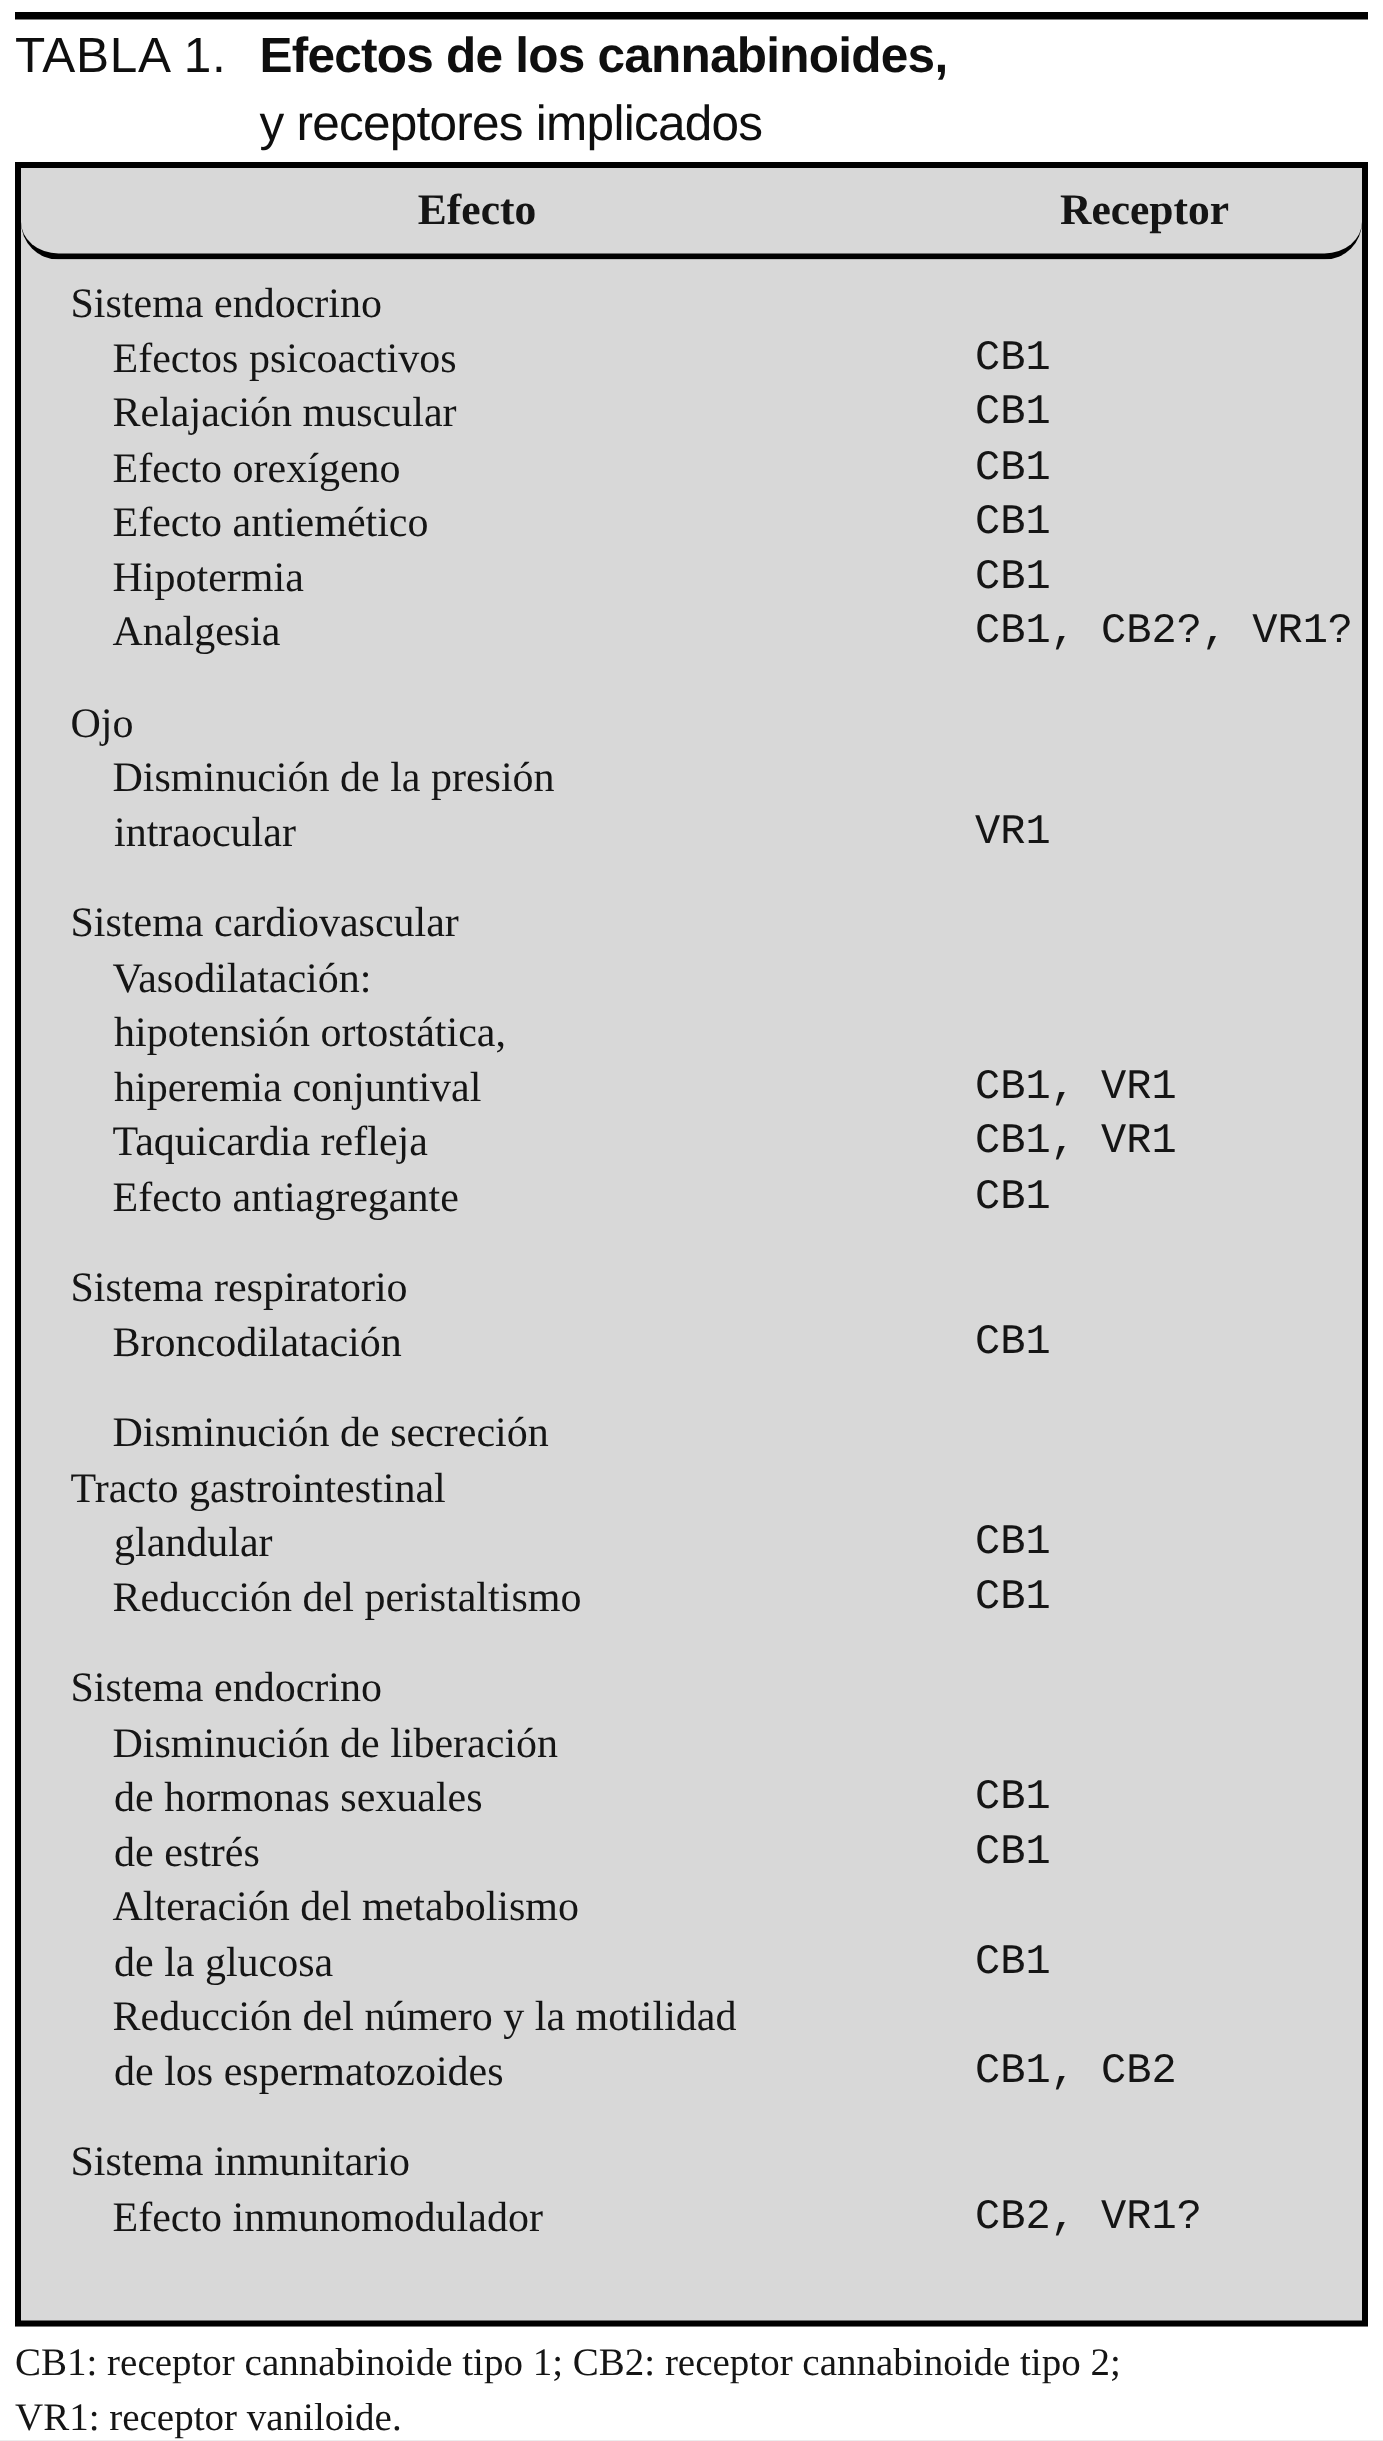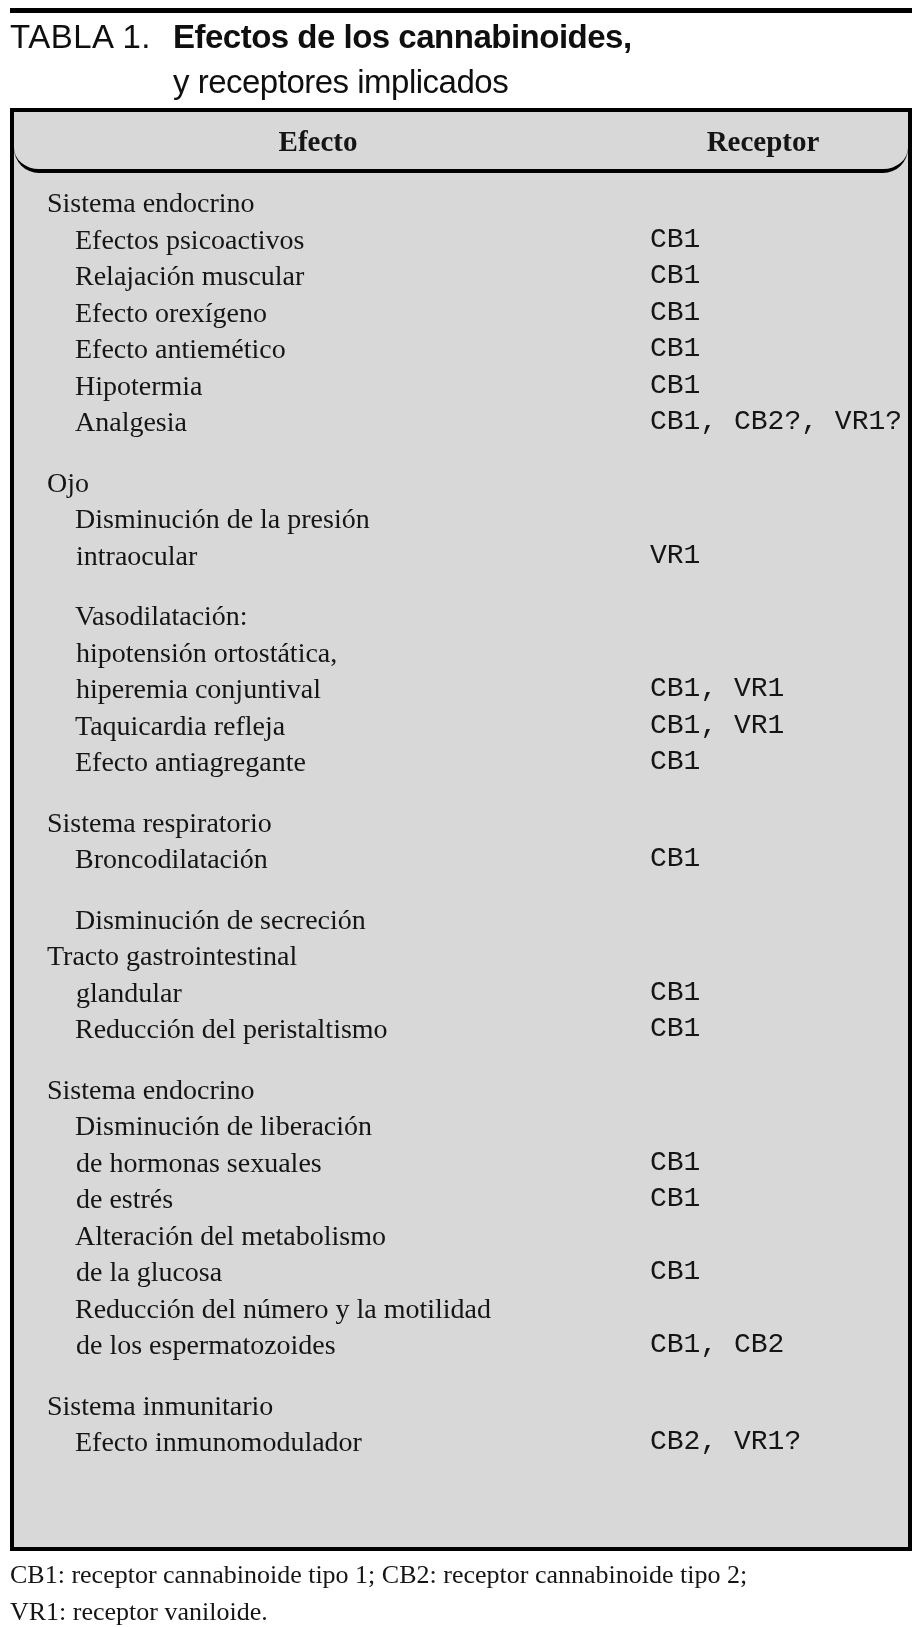--- a/index.html
+++ b/index.html
@@ -94,20 +94,21 @@
         <div class="row ind-1"><span>Efecto antiemético</span><span class="receptor">CB1</span></div>
         <div class="row ind-1"><span>Hipotermia</span><span class="receptor">CB1</span></div>
         <div class="row ind-1"><span>Analgesia</span><span class="receptor">CB1, CB2?, VR1?</span></div>
       </div>
       <div class="section">
         <div class="row ind-0"><span>Ojo</span></div>
         <div class="row ind-1"><span>Disminución de la presión</span></div>
         <div class="row ind-2"><span>intraocular</span><span class="receptor">VR1</span></div>
       </div>
       <div class="section">
+        <div class="row ind-0"><span>Sistema cardiovascular</span></div>
         <div class="row ind-1"><span>Vasodilatación:</span></div>
         <div class="row ind-2"><span>hipotensión ortostática,</span></div>
         <div class="row ind-2"><span>hiperemia conjuntival</span><span class="receptor">CB1, VR1</span></div>
         <div class="row ind-1"><span>Taquicardia refleja</span><span class="receptor">CB1, VR1</span></div>
         <div class="row ind-1"><span>Efecto antiagregante</span><span class="receptor">CB1</span></div>
       </div>
       <div class="section">
         <div class="row ind-0"><span>Sistema respiratorio</span></div>
         <div class="row ind-1"><span>Broncodilatación</span><span class="receptor">CB1</span></div>
       </div>

